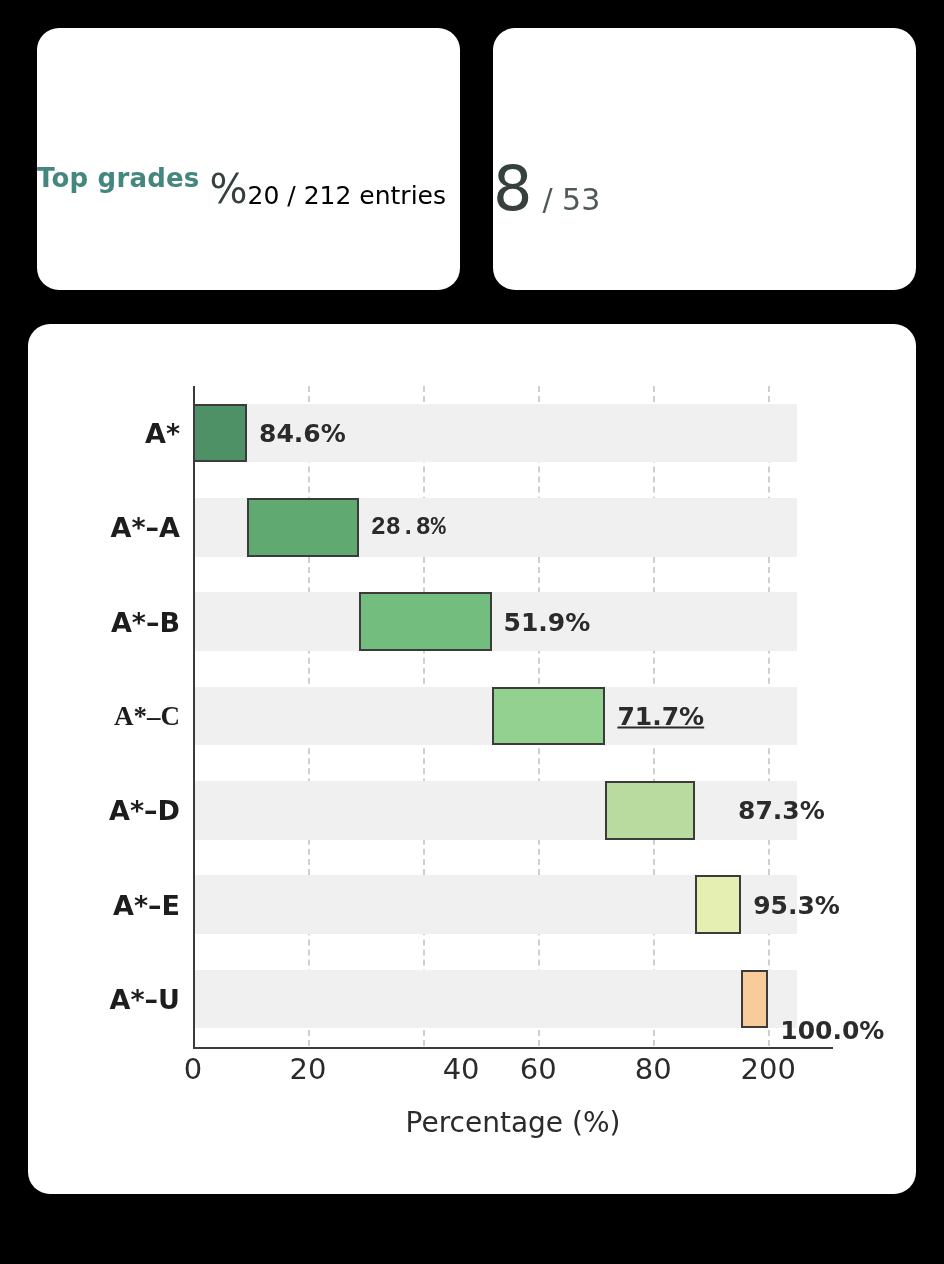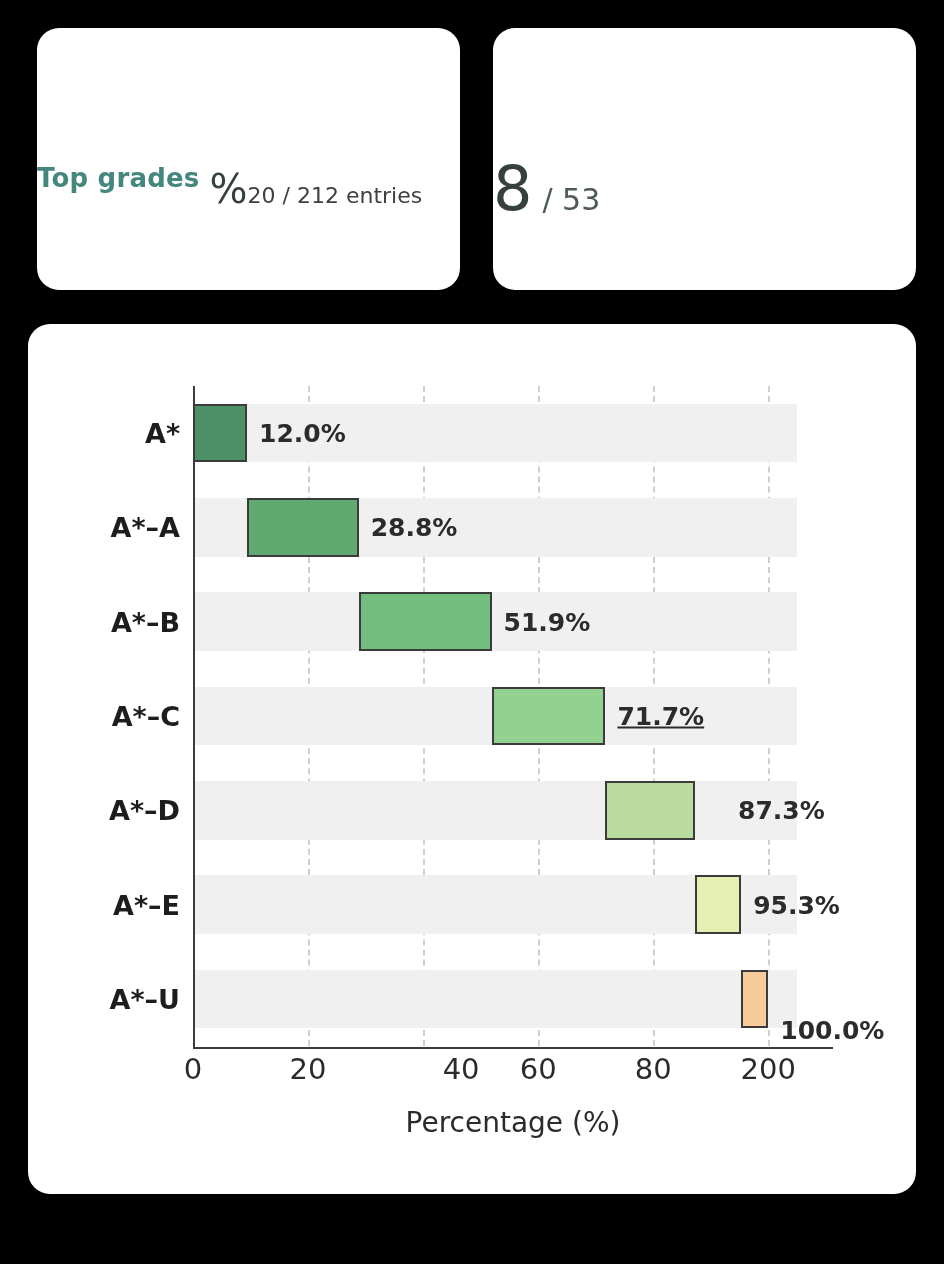--- a/index.html
+++ b/index.html
@@ -64,22 +64,22 @@
     margin-left: 10px;
     color: #36413f;
   }
   .kpi-sub-inline {
     font-size: 30px;
     margin-left: 10px;
     color: #4d5a58;
   }
   .kpi-sub {
     margin-top: 34px;
-    font-size: 22px;
-    color: #404040;
+    font-size: 25px;
+    color: #000000;
   }
 
   
   .chart-card {
     margin-top: 34px;
     background: #ffffff;
     border-radius: 22px;
     box-shadow: 0 1px 3px rgba(0,0,0,0.18);
     height: 870px;
     box-sizing: border-box;
@@ -204,42 +204,42 @@
     </div>
 
   </div>
 
   <div class="chart-card">
     <div class="plot-wrap" id="plot-wrap">
       <div class="cat-labels" id="cat-labels">
           <div class="cat-label" style="top: 47.1429px;">A*</div>
           <div class="cat-label" style="top: 141.429px;">A*–A</div>
           <div class="cat-label" style="top: 235.714px;">A*–B</div>
-          <div class="cat-label" style="top: 330px;">A*–C</div>
+          <div class="cat-label" style="top: 330px; font-family: Liberation Serif, serif;">A*–C</div>
           <div class="cat-label" style="top: 424.286px;">A*–D</div>
           <div class="cat-label" style="top: 518.571px;">A*–E</div>
           <div class="cat-label" style="top: 612.857px;">A*–U</div>
         </div>
       <div class="plot" id="plot">
           <div class="gridline" style="left: 0px;"></div>
           <div class="gridline" style="left: 115.048px;"></div>
           <div class="gridline" style="left: 230.095px;"></div>
           <div class="gridline" style="left: 345.143px;"></div>
           <div class="gridline" style="left: 460.19px;"></div>
           <div class="gridline" style="left: 575.238px;"></div>
           <div class="row" style="top: 17.9143px; height: 58.4571px;">
             <div class="row-track" style="background: rgb(240, 240, 240);"></div>
             <div class="bar" style="left: 0px; width: 54.0724px; background: rgb(78, 145, 103); border-color: rgb(59, 59, 59);"></div>
           </div>
-          <div class="bar-label" style="left: 66.0724px; top: 47.1429px;">12.0%</div>
+          <div class="bar-label" style="left: 66.0724px; top: 47.1429px;">84.6%</div>
           <div class="row" style="top: 112.2px; height: 58.4571px;">
             <div class="row-track" style="background: rgb(240, 240, 240);"></div>
             <div class="bar" style="left: 54.0724px; width: 111.596px; background: rgb(96, 169, 113); border-color: rgb(59, 59, 59);"></div>
           </div>
-          <div class="bar-label" style="left: 177.669px; top: 141.429px;">28.8%</div>
+          <div class="bar-label" style="left: 177.669px; top: 141.429px; font-family: Liberation Mono, monospace;">28.8%</div>
           <div class="row" style="top: 206.486px; height: 58.4571px;">
             <div class="row-track" style="background: rgb(240, 240, 240);"></div>
             <div class="bar" style="left: 165.669px; width: 132.88px; background: rgb(115, 190, 126); border-color: rgb(59, 59, 59);"></div>
           </div>
           <div class="bar-label" style="left: 310.549px; top: 235.714px;">51.9%</div>
           <div class="row" style="top: 300.771px; height: 58.4571px;">
             <div class="row-track" style="background: rgb(240, 240, 240);"></div>
             <div class="bar" style="left: 298.549px; width: 113.897px; background: rgb(147, 209, 144); border-color: rgb(59, 59, 59);"></div>
           </div>
           <div class="bar-label" style="left: 424.446px; top: 330px; text-decoration: underline;">71.7%</div>

